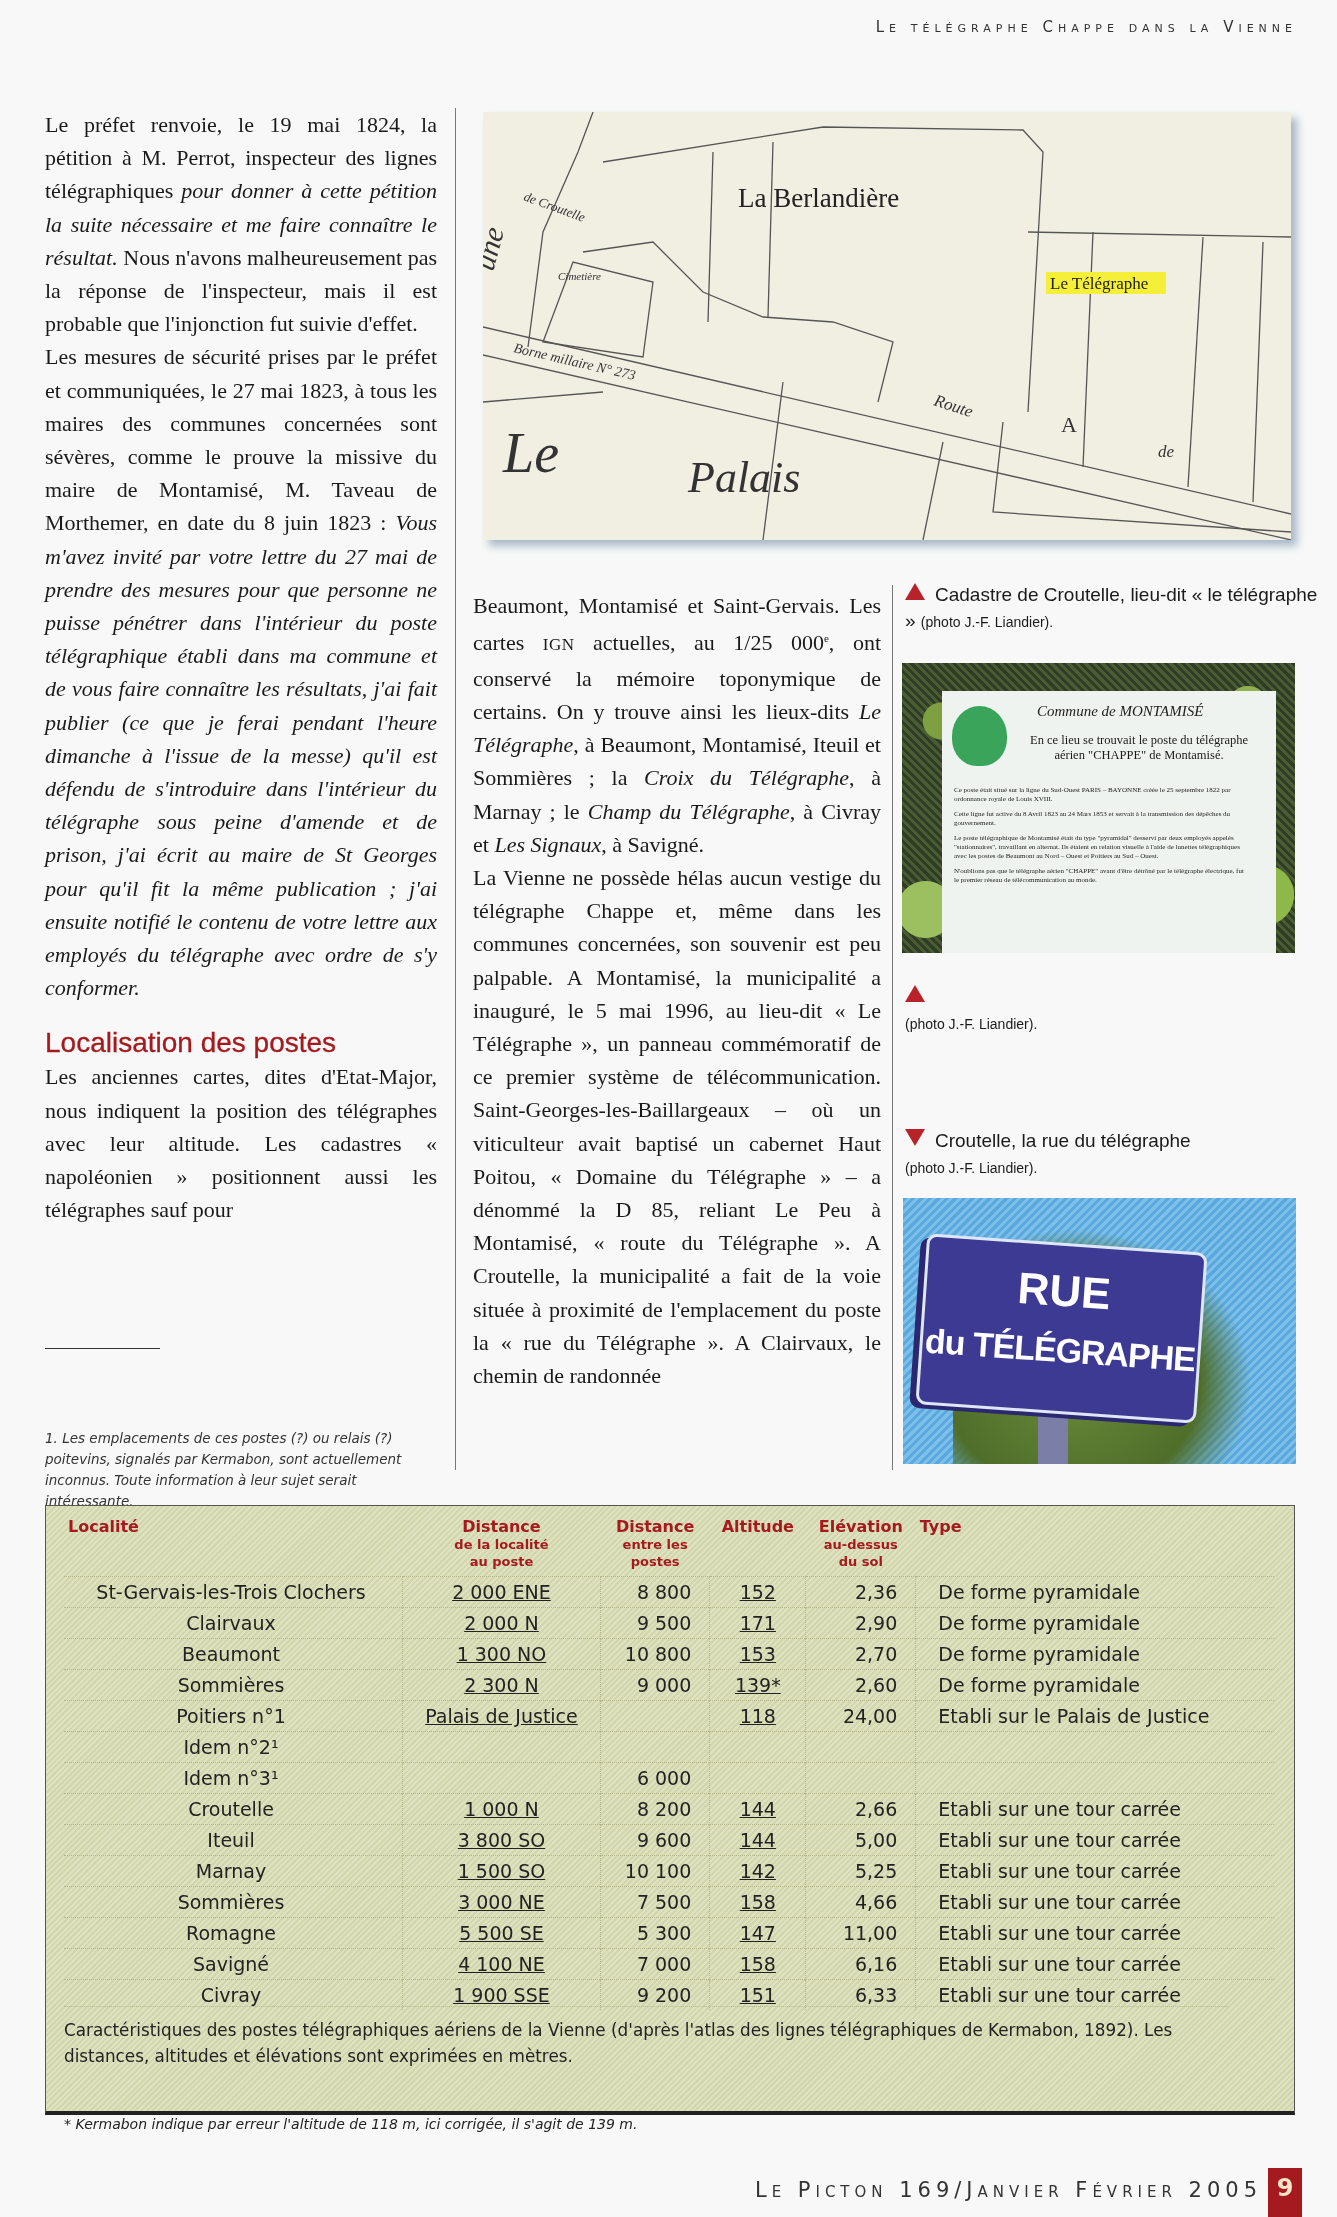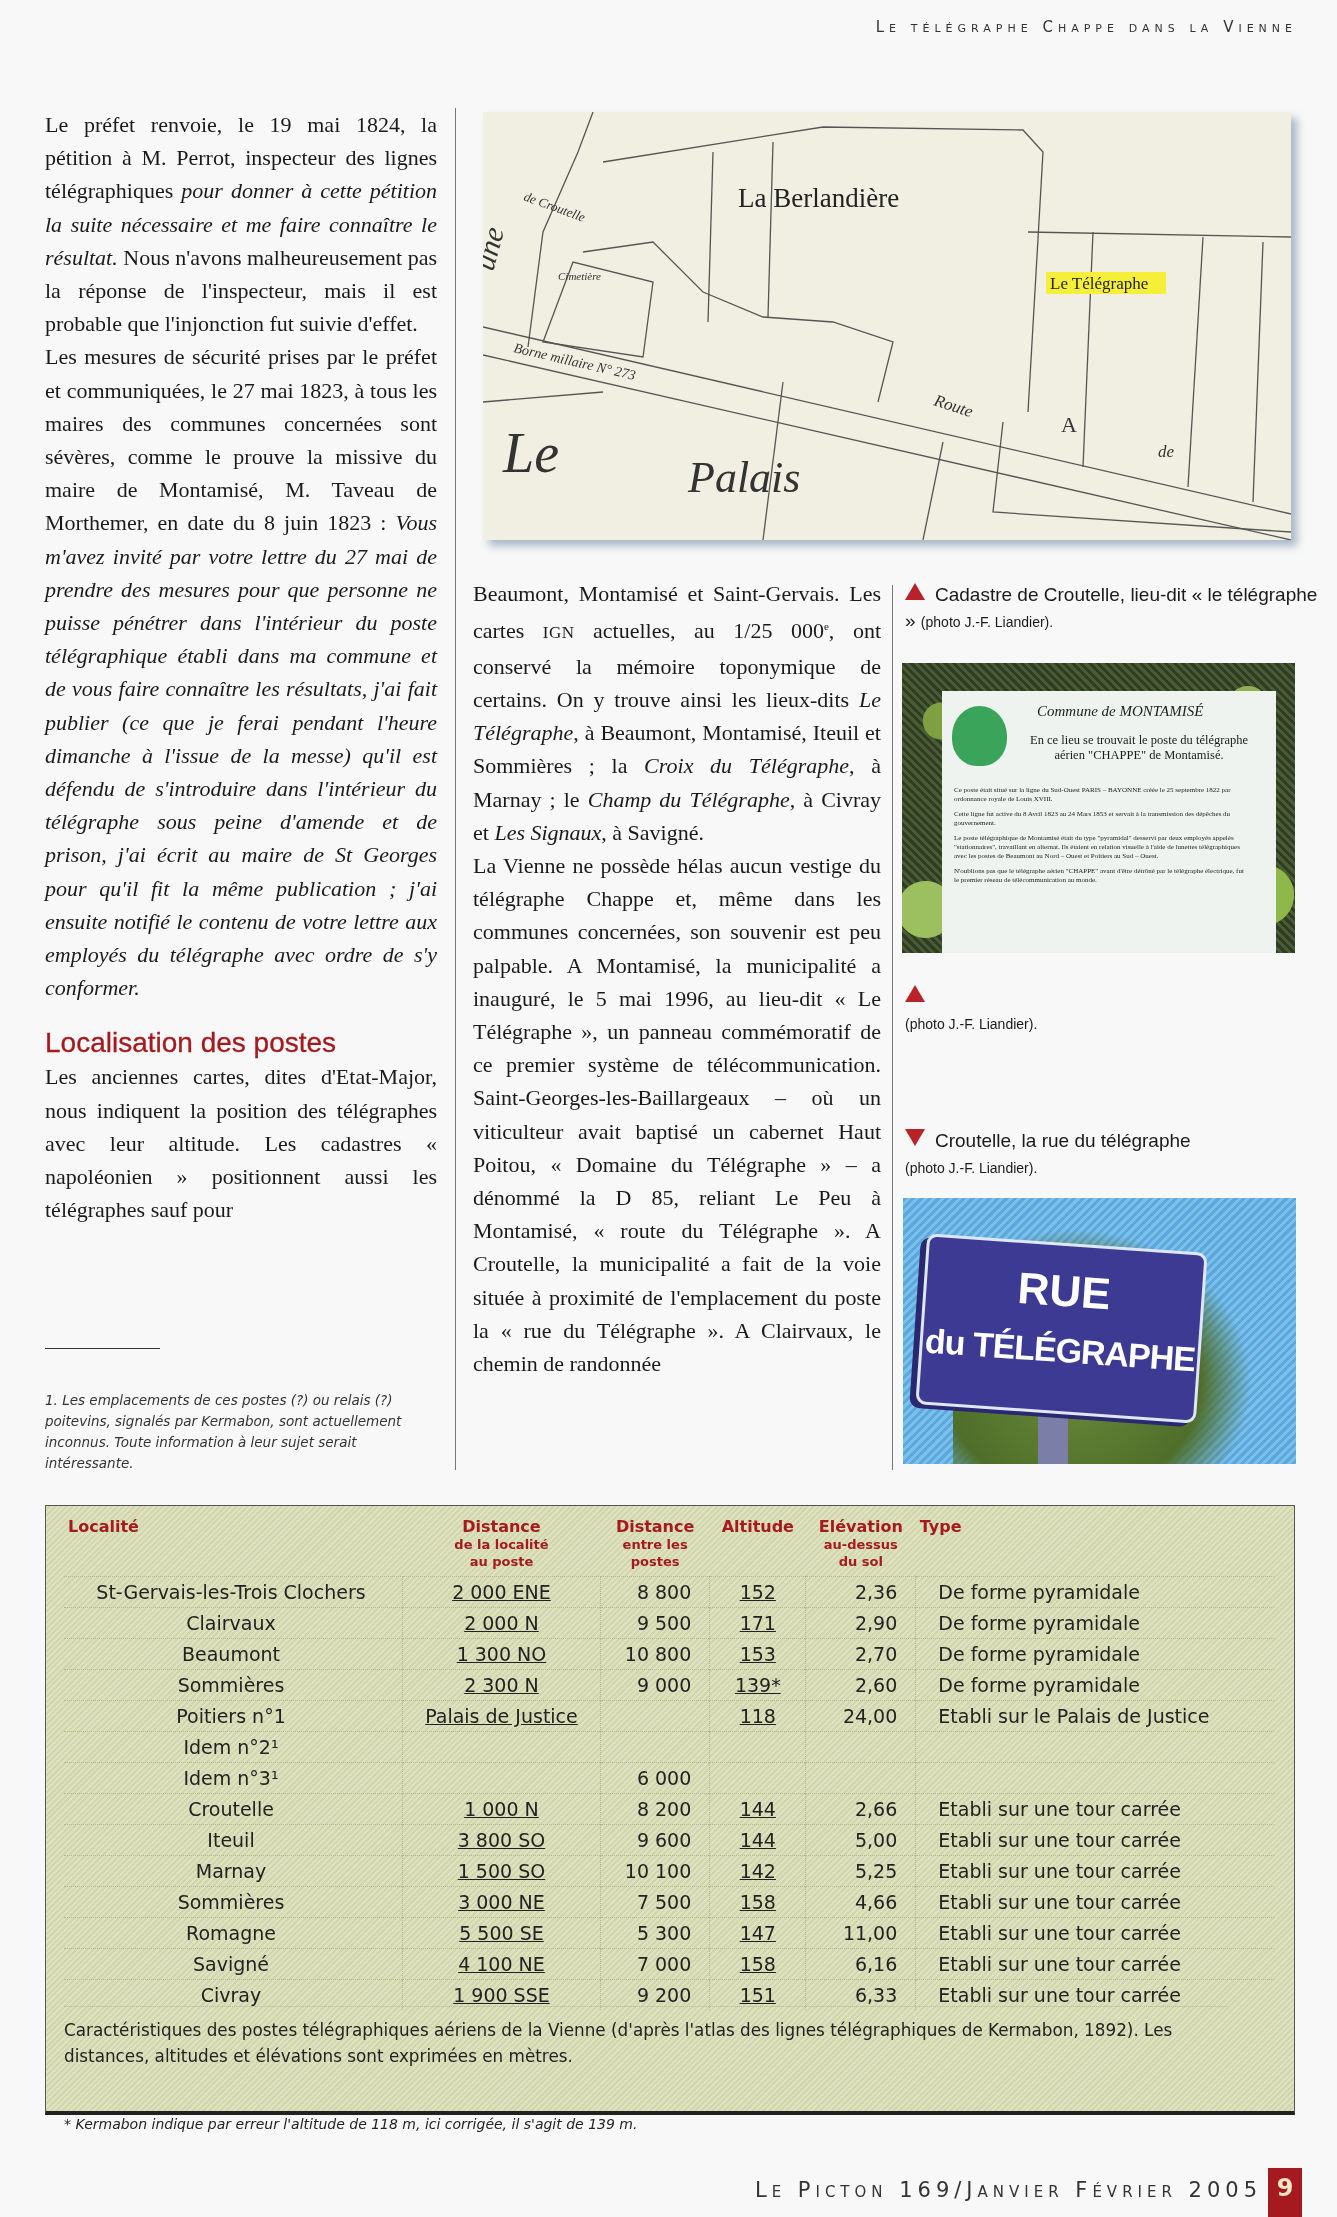--- a/index.html
+++ b/index.html
@@ -1,28 +1,28 @@
 <!DOCTYPE html>
 <html><head>
 <meta charset="utf-8">
 <style>
   html, body { margin:0; padding:0; }
   body { width:1337px; height:2217px; background:#f7f8f7; position:relative; overflow:hidden; font-family:"Liberation Serif", serif; color:#1a1a1a; }
   .running-head { position:absolute; top:18px; right:40px; font-family:"DejaVu Sans", sans-serif; font-size:15px; letter-spacing:5px; color:#333; font-variant:small-caps; }
   .col { position:absolute; font-size:22px; line-height:33.2px; text-align:justify; }
   .col1 { left:45px; top:108px; width:392px; }
-  .col2 { left:473px; top:577px; width:408px; }
+  .col2 { left:473px; top:589px; width:408px; }
   .col p { margin:0; }
   .col i { font-style:italic; }
   .sc { font-size:17px; letter-spacing:0.5px; }
   .vrule1 { position:absolute; left:455px; top:108px; width:1px; height:1362px; background:#777; }
   .vrule2 { position:absolute; left:892px; top:585px; width:1px; height:885px; background:#777; }
   h2.section { font-family:"Liberation Sans", sans-serif; color:#a51a1f; font-size:28px; margin:22px 0 0 0; font-weight:normal; line-height:34px; -webkit-text-stroke:0.3px #a51a1f; }
   .fn-rule { position:absolute; left:45px; top:1348px; width:115px; height:1px; background:#333; }
-  .footnote { position:absolute; left:45px; top:1390px; width:395px; font-family:"DejaVu Sans", sans-serif; font-style:italic; font-size:13.5px; line-height:21px; color:#333; }
+  .footnote { position:absolute; left:45px; top:1428px; width:395px; font-family:"DejaVu Sans", sans-serif; font-style:italic; font-size:13.5px; line-height:21px; color:#333; }
   .map { position:absolute; left:483px; top:112px; width:808px; height:428px; background:#f1efe2; box-shadow:6px 6px 8px #a8b8c8; overflow:hidden; }
   .map svg { width:100%; height:100%; }
   .caption { position:absolute; font-family:"Liberation Sans", sans-serif; font-size:19px; line-height:26px; color:#1a1a1a; }
   .caption .tri { display:inline-block; width:0; height:0; margin-right:10px; vertical-align:1px; }
   .tri-up { border-left:10px solid transparent; border-right:10px solid transparent; border-bottom:17px solid #b8232a; }
   .tri-down { border-left:10px solid transparent; border-right:10px solid transparent; border-top:17px solid #b8232a; }
   .caption .credit { font-size:14px; }
   .cap1 { left:905px; top:582px; width:420px; }
   .cap2 { left:905px; top:984px; width:420px; }
   .cap3 { left:905px; top:1128px; width:420px; }

